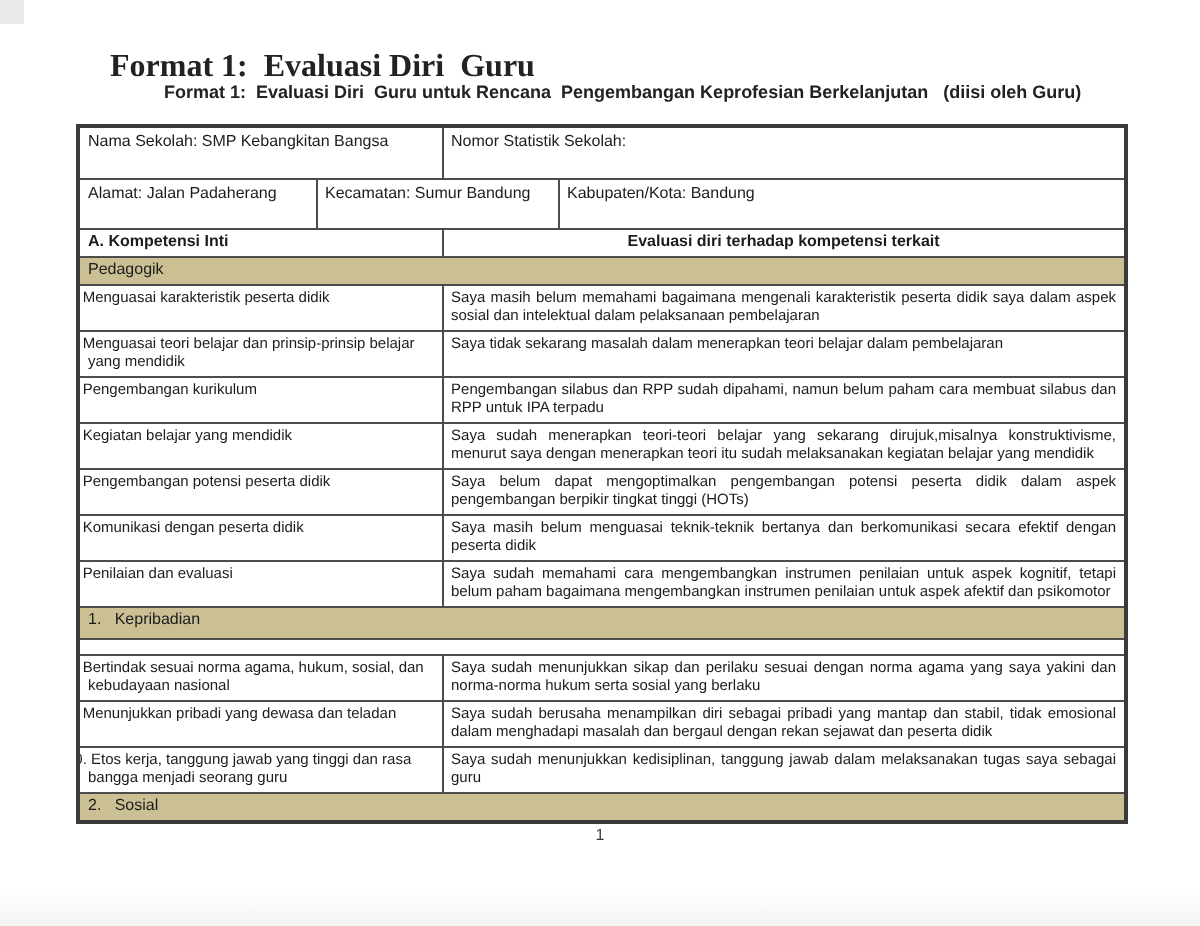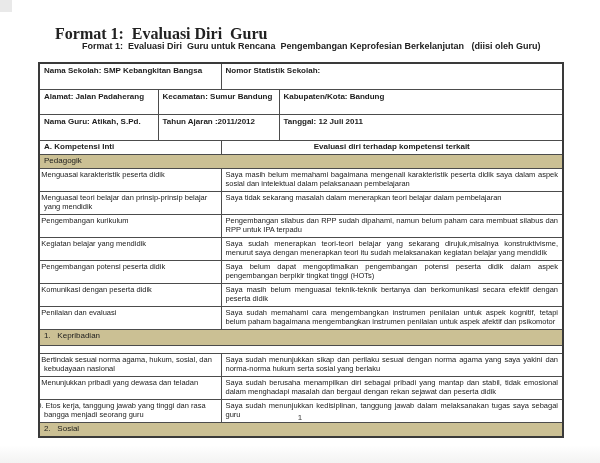--- a/index.html
+++ b/index.html
@@ -27,21 +27,21 @@
   table.doc {
     position:absolute; left:38px; top:62px; width:524px;
     border-collapse:collapse; table-layout:fixed;
     border:2px solid #3a3a3a;
     font-size:7.5px; line-height:9.5px;
   }
   table.doc td {
     border:1px solid #4c4c4c; vertical-align:top;
     padding:1px 4px 2px 4px; overflow:hidden;
   }
-  tr.hdr td { font-weight:bold; font-size:8px; line-height:11px; }
+  tr.hdr td { font-weight:normal; font-size:8px; line-height:11px; }
   tr.khdr td { font-weight:bold; font-size:8px; line-height:10px; height:12px; }
   td.center { text-align:center; }
   tr.sect td {
     background:var(--section-bg); font-weight:normal; font-size:8px;
     line-height:10px; white-space:pre; height:12px;
   }
   tr.sect.tall td { height:16px; }
   tr.sect.mid td { height:14px; }
   tr.spacer td { height:8px; padding:0; border-left:none; border-right:none; }
   td.comp { padding:1px 3px 2px 15px; text-indent:-11px; }
@@ -70,25 +70,20 @@
 
   <tbody>
       <tr class="hdr">
     <td colspan="2" style="height:26px">Nama Sekolah: SMP Kebangkitan Bangsa</td>
     <td colspan="2">Nomor Statistik Sekolah:</td>
   </tr>
   <tr class="hdr">
     <td style="height:25px">Alamat: Jalan Padaherang</td>
     <td colspan="2">Kecamatan: Sumur Bandung</td>
     <td>Kabupaten/Kota: Bandung</td>
-  </tr>
-  <tr class="hdr">
-    <td style="height:26px">Nama Guru: Atikah, S.Pd.</td>
-    <td colspan="2">Tahun Ajaran :2011/2012</td>
-    <td>Tanggal: 12 Juli 2011</td>
   </tr>
 
   <tr class="khdr">
     <td colspan="2">A.  Kompetensi Inti</td>
     <td colspan="2" class="center">Evaluasi diri terhadap kompetensi terkait</td>
   </tr>
 
   <tr class="sect">
     <td colspan="4">Pedagogik</td>
   </tr>

